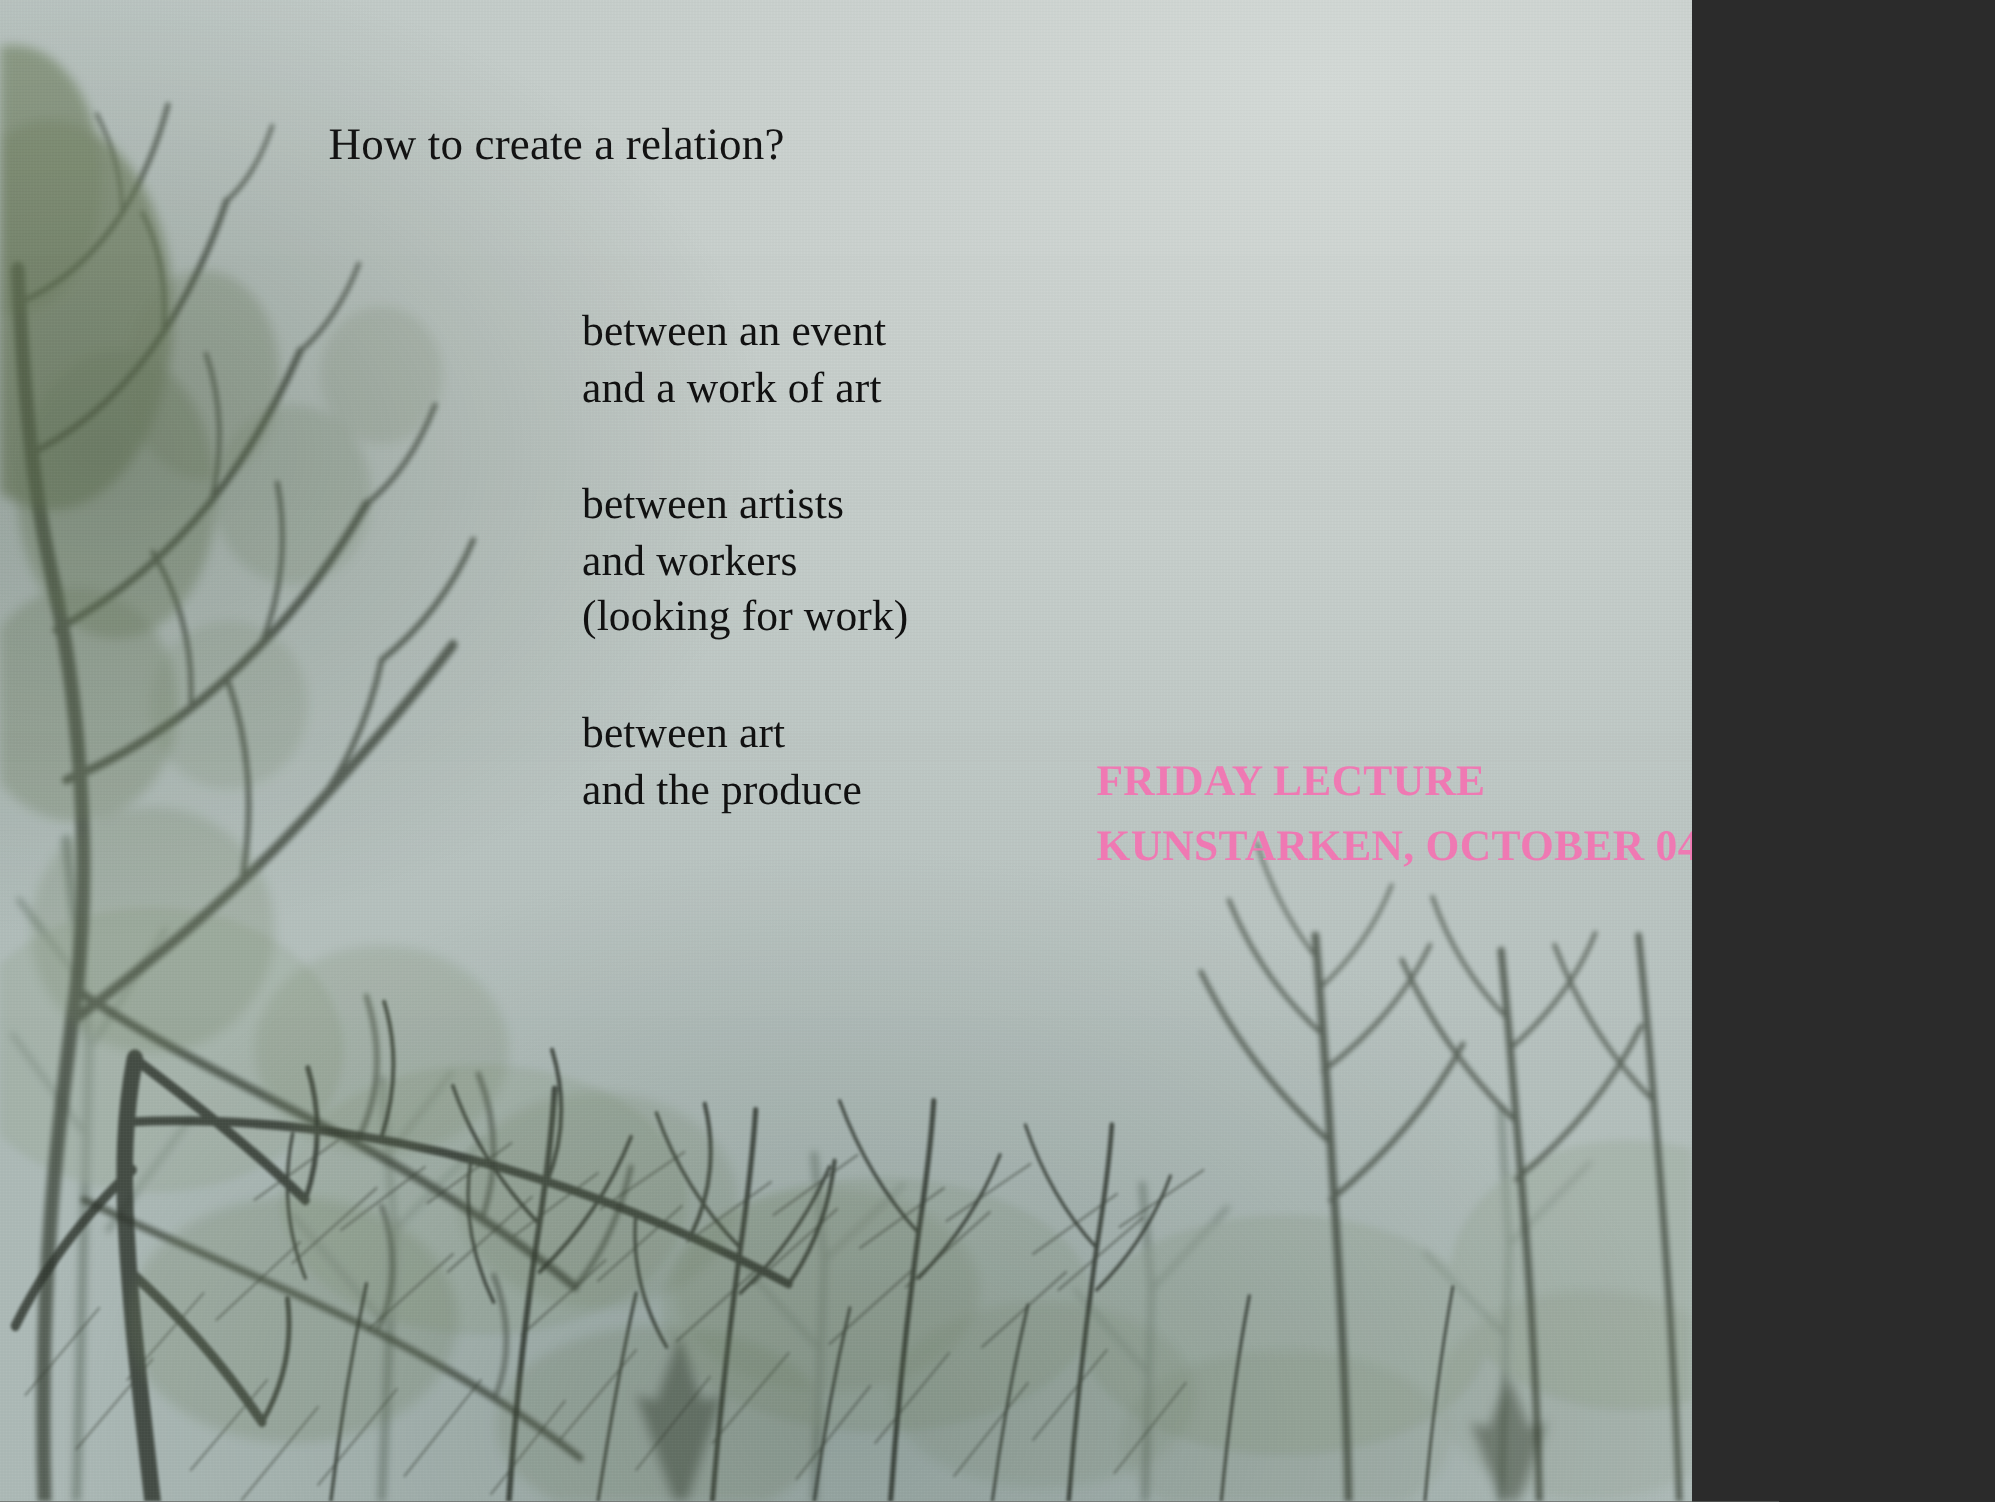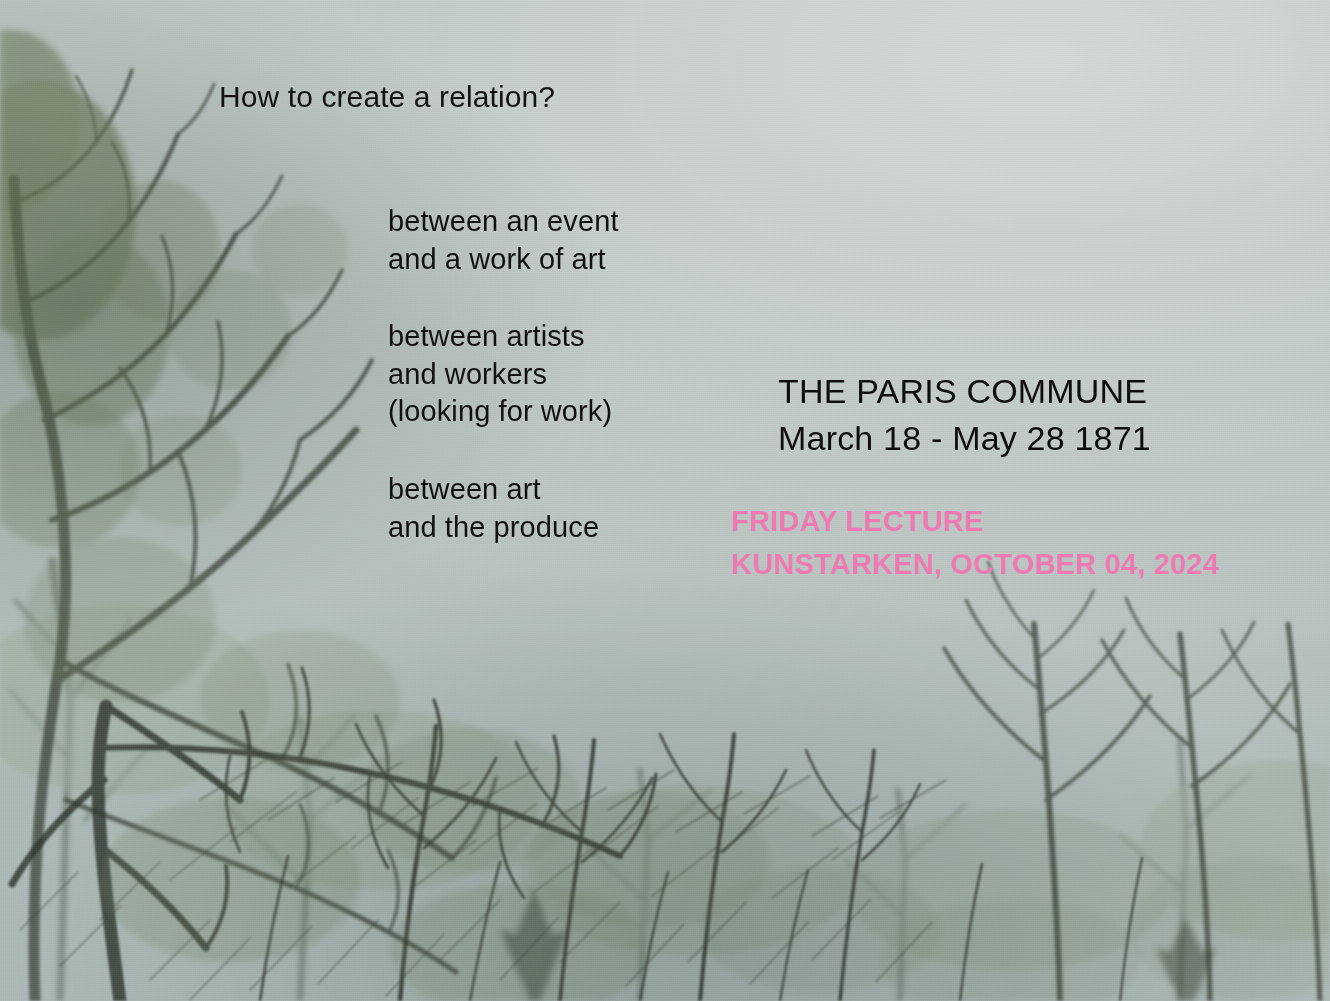--- a/index.html
+++ b/index.html
@@ -3,24 +3,24 @@
 <meta charset="utf-8">
 <title>A Throw of Dice — Friday Lecture</title>
 <style>
   html, body {
     margin: 0;
     padding: 0;
     background: #2b2b2b;
   }
   #poster {
     position: relative;
-    width: 1330px;
+    width: 1128px;
     height: 1001px;
     overflow: hidden;
-    font-family: Liberation Sans, sans-serif;
+    font-family: Liberation Serif, serif;
     background: #c2cbc8;
     user-select: none;
   }
 
   
   #backdrop {
     position: absolute;
     inset: 0;
     z-index: 0;
   }
@@ -247,21 +247,19 @@
 and a work of art</div>
 
     <div class="t stanza" id="stanza-2">between artists
 and workers
 (looking for work)</div>
 
     <div class="t stanza" id="stanza-3">between art
 and the produce</div>
 
 
-    <div class="t" id="commune">THE PARIS COMMUNE
-March 18 - May 28 1871</div>
 
     <div class="t" id="event">FRIDAY LECTURE
 KUNSTARKEN, OCTOBER 04, 2024</div>
 
 
   </div>
 </div>
 
 </body></html>

